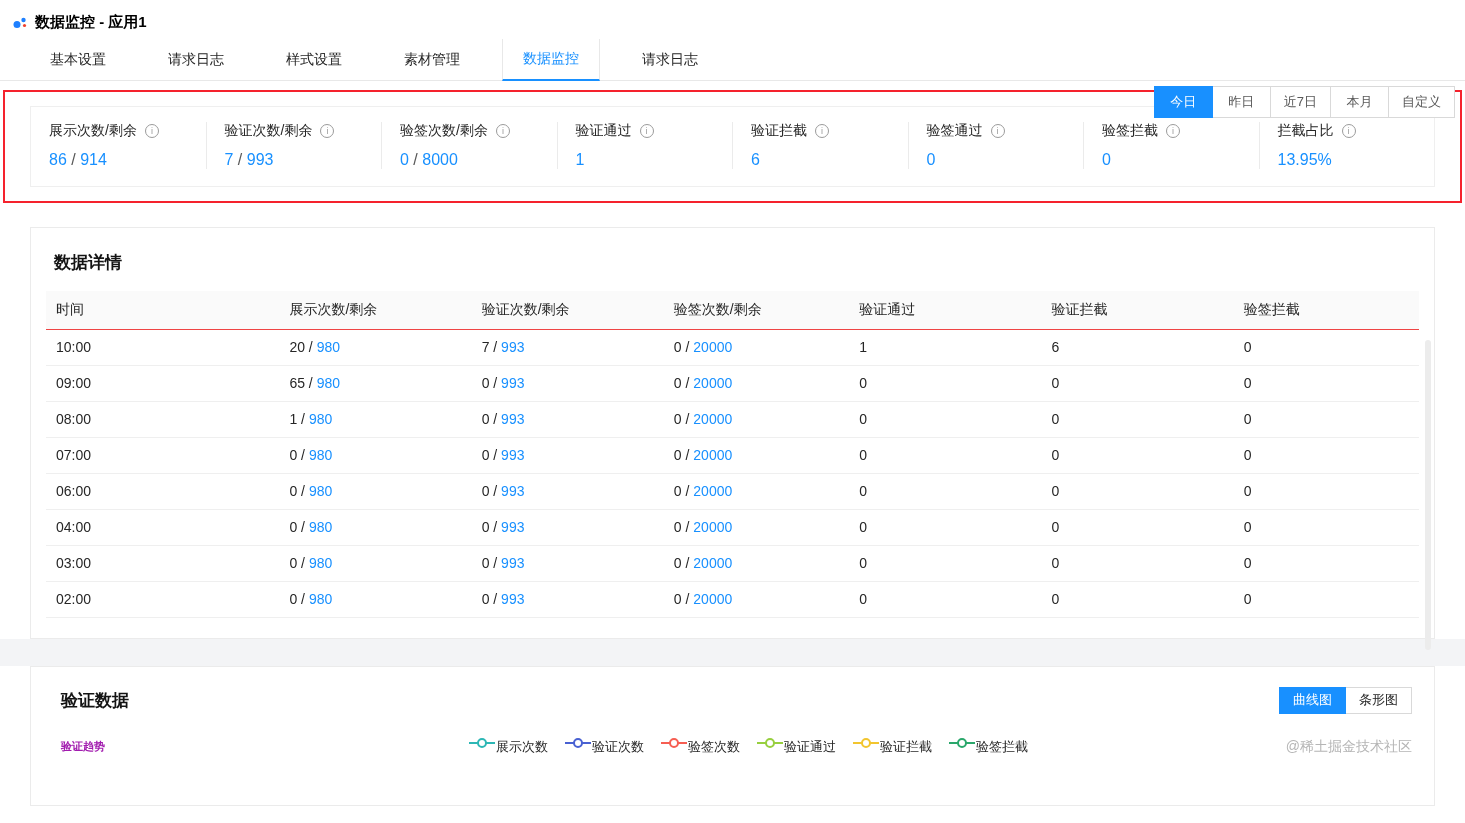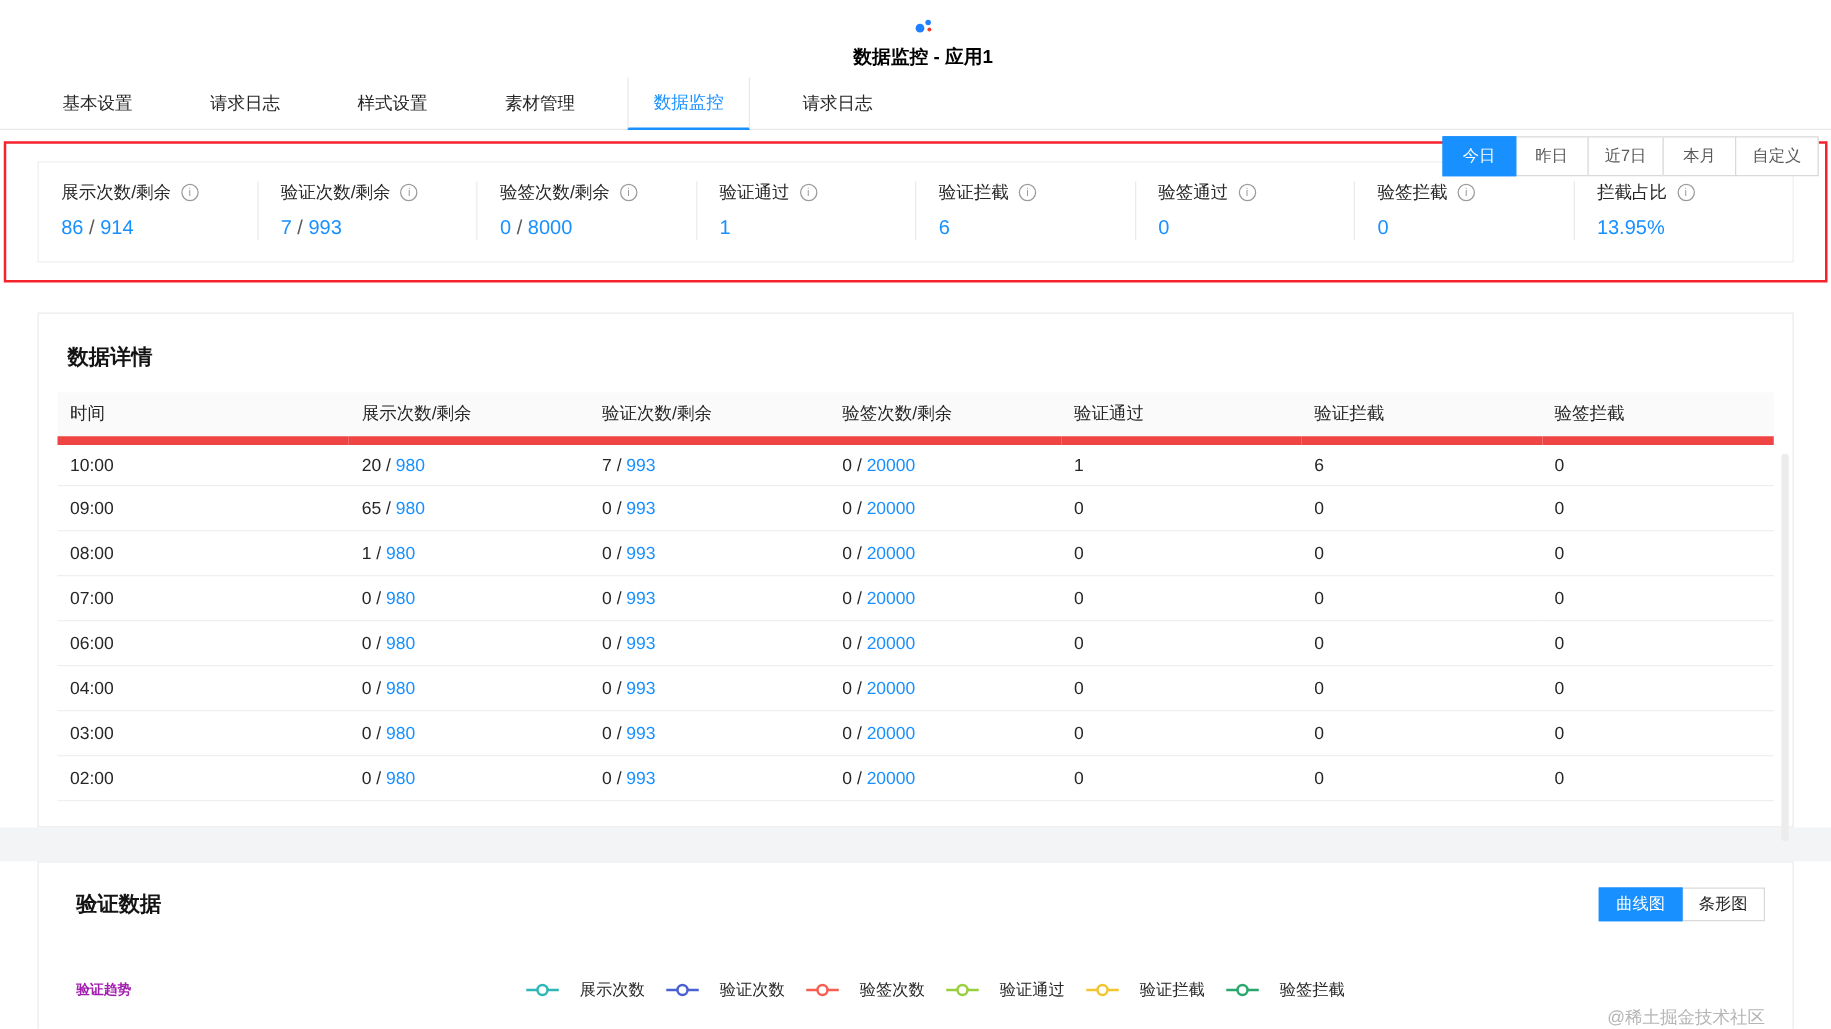--- a/index.html
+++ b/index.html
@@ -5,21 +5,21 @@
   :root { --accent:#1890ff; --annotation:#f5222d; }
   * { box-sizing: border-box; }
   html,body { margin:0; padding:0; }
   body {
     width:1465px; height:823px; overflow:hidden; position:relative;
     background:#ffffff; color:#262626;
     font-family:"Liberation Sans","DejaVu Sans",sans-serif;
   }
 
   
-  .page-header { display:flex; align-items:center; gap:7px; padding:13px 0 6px 12px;flex-direction:column; }
+  .page-header { display:flex; align-items:center; gap:7px; padding:13px 0 6px 12px; }
   .page-title { font-size:15px; font-weight:bold; color:#000; }
 
   
   .nav-row { display:flex; justify-content:space-between; align-items:flex-start;
              border-bottom:1px solid #e8e8e8; padding:0 10px 0 30px; height:43px; }
   .tab-bar { display:flex; height:100%; align-items:stretch; }
   .tab { padding:0 20px; margin-right:22px; display:flex; align-items:center;
          font-size:14px; color:#262626; cursor:pointer; position:relative; top:1px; background:transparent; }
   .tab.active { color:var(--accent); background:#fff;
                 border-left:1px solid #e8e8e8; border-right:1px solid #e8e8e8;
@@ -43,21 +43,21 @@
   .stat-value { margin-top:11px; font-size:16px; color:var(--accent); }
   .stat-value .sep { color:#595959; }
 
   
   .card { margin:0 30px; border:1px solid #ebebeb; background:#fff; }
   .detail-card { margin-top:24px; padding:0 15px 20px; position:relative; }
   .card-title { font-size:17px; font-weight:bold; color:#141414; margin:23px 0 17px 8px; }
 
   table { width:100%; border-collapse:collapse; table-layout:fixed; font-size:14px; }
   thead th { background:#fafafa; text-align:left; font-weight:normal; color:#262626;
-             height:38px; padding:0 10px; border-bottom:7px solid #ef4444; }
+             height:38px; padding:0 10px; border-bottom:1px solid #ef4444; }
   thead th:nth-child(1){ width:17%; } thead th:nth-child(2){ width:14%; }
   thead th:nth-child(3){ width:14%; } thead th:nth-child(4){ width:13.5%; }
   thead th:nth-child(5){ width:14%; } thead th:nth-child(6){ width:14%; }
   tbody td { height:36px; padding:0 10px; border-bottom:1px solid #efefef; color:#262626; }
   td .num-remain { color:var(--accent); }
   .table-scrollbar { position:absolute; right:3px; top:112px; width:6px; height:310px;
                      background:#ececec; border-radius:3px; }
 
   .spacer { height:27px; background:#f3f4f6; }
 
@@ -65,26 +65,26 @@
   .verify-card { padding:20px 22px; height:140px; }
   .verify-head { display:flex; justify-content:space-between; align-items:center; }
   .verify-title { font-size:17px; font-weight:bold; color:#141414; margin:0 0 0 8px; }
   .chart-toggle { display:flex;justify-content:center; }
   .chart-btn { height:27px; padding:0 13px; font-size:13px; border:1px solid #d9d9d9;
                background:#fff; color:#262626; margin-left:-1px; cursor:pointer; font-family:inherit; }
   .chart-btn.active { background:var(--accent); color:#fff; border-color:var(--accent); position:relative; z-index:1; }
   .trend-row { display:flex; align-items:center; margin-top:24px; }
   .trend-title { font-size:11px; font-weight:bold; color:#a21caf; margin:0 0 0 8px; width:150px; }
   .legend { flex:1; display:flex; justify-content:center; align-items:center; gap:17px; }
-  .legend-item { display:flex; align-items:center; gap:17px; font-size:13px; color:#262626; cursor:pointer; }
+  .legend-item { display:flex; gap:1px; font-size:13px; color:#262626; cursor:pointer; }
   .legend-marker { position:relative; width:26px; height:10px; display:inline-block; }
   .legend-marker .line { position:absolute; top:4px; left:0; right:0; height:2px; }
   .legend-marker .dot { position:absolute; left:8px; top:0; width:10px; height:10px;
                         border-radius:50%; border:2px solid #000; background:#fff; }
-  .watermark { color:#b5b5b5; font-size:14px; white-space:nowrap;margin-top:44px; }
+  .watermark { color:#b5b5b5; font-size:14px; white-space:nowrap; }
 </style>
 </head>
 <body>
 
 <div class="page">
 
   <header class="page-header">
     <svg width="16" height="16" viewBox="0 0 16 16">
       <circle cx="5" cy="9.5" r="3.5" fill="#1e80ff"></circle>
       <circle cx="11.5" cy="5" r="2.2" fill="#1e80ff"></circle>

